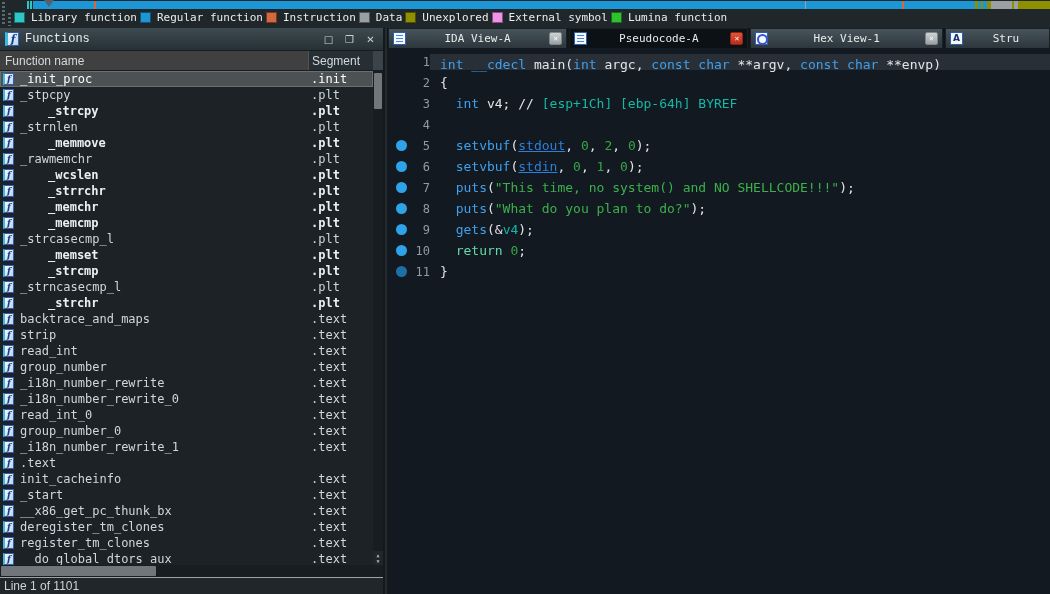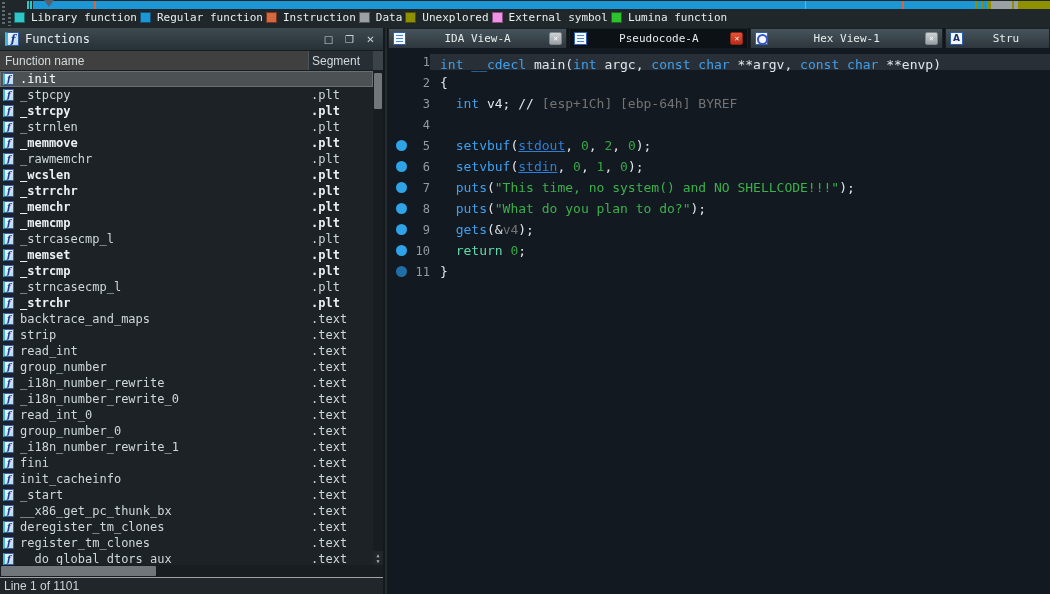--- a/index.html
+++ b/index.html
@@ -25,40 +25,40 @@
   
   #main { position:absolute; left:0; top:28px; width:1050px; height:566px; }
   
   #fnwin { position:absolute; left:0; top:0; width:385px; height:566px; background:#1c2226;
     display:flex; flex-direction:column; border-right:2px solid #14191d; }
   #fn-titlebar { height:23px; flex:0 0 23px; display:flex; align-items:center; gap:6px; padding:0 5px;
     background:linear-gradient(#3d4a4f,#263136); border-bottom:1px solid #161c20; }
   .ficon { width:14px; height:14px; background:linear-gradient(135deg,#f2f8fc,#b9d6ee);
     border:1px solid #2f5fa8; border-left:3px solid #3fb9e0; color:#173a8c;
     font:italic bold 11px "DejaVu Serif", serif; display:flex; align-items:center; justify-content:center; }
-  #fn-title { font-size:12px; color:#e8eef0; flex:1; }
+  #fn-title { font-size:12px; color:#e8eef0; flex:1;font-family:Liberation Mono, monospace; }
   .winbtn { width:15px; height:14px; font-size:10px; color:#c9d2d5; display:flex; align-items:center;
     justify-content:center; cursor:default; font-family:"DejaVu Sans", sans-serif; }
   #fn-header { height:20px; flex:0 0 20px; display:flex; align-items:center;
     background:#404040; border-bottom:1px solid #171d21; font-family:"Liberation Sans", sans-serif;
     font-size:12px; color:#d2dadd; }
   #fn-header .h-name { flex:1; padding-left:5px; }
   #fn-header .h-seg { width:65px; padding-left:3px; border-left:1px solid #4a565c;
     background:#272f34; height:100%; display:flex; align-items:center; }
   #fn-header .h-seg-scrollcap { width:10px; height:100%; background:#3a4449; }
   #fn-body { position:relative; flex:1; overflow:hidden; }
   #fn-list { position:absolute; left:0; top:0; right:10px; }
   .fr { height:16px; display:flex; align-items:center; gap:6px; padding-left:3px; font-size:12px;
     color:#ced8db; white-space:nowrap; }
   .fr .fi { width:11px; height:12px; flex:0 0 11px; background:linear-gradient(135deg,#f2f8fc,#b9d6ee);
     border:1px solid #2f5fa8; border-left:2px solid #3fb9e0; color:#173a8c;
     font:italic bold 9px "DejaVu Serif", serif; display:flex; align-items:center; justify-content:center; }
   .fr .nm { flex:1; overflow:hidden; }
   .fr .sg { width:62px; text-align:left; padding-right:24px; }
-  .fr.bold .nm, .fr.bold .sg { font-weight:bold; color:#eaf1f3; }
+  .fr.bold .nm, .fr.bold .sg { font-weight:bold; color:#eaf1f3;margin-left:28px; }
   .fr.sel { background:#4c5154; color:#ffffff; outline:1px solid #6a6f72; outline-offset:-1px; }
   #fn-vscroll { position:absolute; right:0; top:0; bottom:0; width:10px; background:#171d21; }
   #fn-vthumb { position:absolute; left:1px; top:2px; width:8px; height:36px; background:#70767a; border-radius:1px; }
   .vs-arrows { position:absolute; left:0; bottom:0; width:10px; height:14px; background:#20262a;
     display:flex; flex-direction:column; align-items:center; justify-content:center; color:#aab2b6; font-size:5px; line-height:6px; }
   #fn-hscroll { height:12px; flex:0 0 12px; background:#171d21; position:relative; }
   #fn-hthumb { position:absolute; left:1px; top:1px; width:155px; height:10px; background:#70767a; border-radius:1px; }
   #fn-status { height:17px; flex:0 0 17px; background:#20262a; border-top:1px solid #a3a3a3;
     font-family:"Liberation Sans", sans-serif; font-size:12px; color:#ccd4d8;
     display:flex; align-items:center; padding-left:4px; }
@@ -86,21 +86,21 @@
   #gutter-sep { position:absolute; left:47px; top:20px; bottom:0; width:1px; background:#39434b; }
   .crow { height:21px; display:flex; align-items:center; font-size:13px; }
   .bp-cell { width:14px; margin-left:7px; flex:0 0 14px; display:flex; align-items:center; justify-content:center; }
   .bp { width:11px; height:11px; border-radius:50%; }
   .bp.on { background:#2ea3e8; }
   .bp.dim { background:#1f6fa6; }
   .num-cell { width:22px; flex:0 0 22px; text-align:right; color:#929ba2; font-size:12px; }
   .code-cell { flex:1; padding-left:10px; white-space:pre; }
   .crow.hl .code-cell { background:#292f36; height:16px; line-height:21px; }
   .c-k { color:#3fa0ee; } .c-f { color:#3fa0ee; } .c-s { color:#2e7fd8;text-decoration:underline; }
-  .c-n { color:#36a546; } .c-g { color:#3cb04c; } .c-r { color:#737373;text-align:center; }
+  .c-n { color:#36a546; } .c-g { color:#3cb04c; } .c-r { color:#14b8a6;text-align:center; }
   .c-m { color:#63d8a8; } .c-w { color:#e2e6e9; }
 </style>
 </head>
 <body>
 
 <div id="app">
 
   <div id="toolbar">
     <div id="handle1" class="drag-handle"></div>
     <div id="handle2" class="drag-handle"></div>
@@ -166,20 +166,21 @@
       </div>
       <div id="fn-header">
         <div class="h-name">Function name</div>
         <div class="h-seg">Segment</div>
         <div class="h-seg-scrollcap"></div>
       </div>
       <div id="fn-body">
         <div id="fn-list">
             <div class="fr sel">
               <span class="fi">f</span>
+              <span class="nm">_init_proc</span>
               <span class="sg">.init</span>
             </div>
             <div class="fr">
               <span class="fi">f</span>
               <span class="nm">_stpcpy</span>
               <span class="sg">.plt</span>
             </div>
             <div class="fr bold">
               <span class="fi">f</span>
               <span class="nm">_strcpy</span>
@@ -285,21 +286,20 @@
               <span class="nm">group_number_0</span>
               <span class="sg">.text</span>
             </div>
             <div class="fr">
               <span class="fi">f</span>
               <span class="nm">_i18n_number_rewrite_1</span>
               <span class="sg">.text</span>
             </div>
             <div class="fr">
               <span class="fi">f</span>
-              <span class="nm">fini</span>
               <span class="sg">.text</span>
             </div>
             <div class="fr">
               <span class="fi">f</span>
               <span class="nm">init_cacheinfo</span>
               <span class="sg">.text</span>
             </div>
             <div class="fr">
               <span class="fi">f</span>
               <span class="nm">_start</span>

